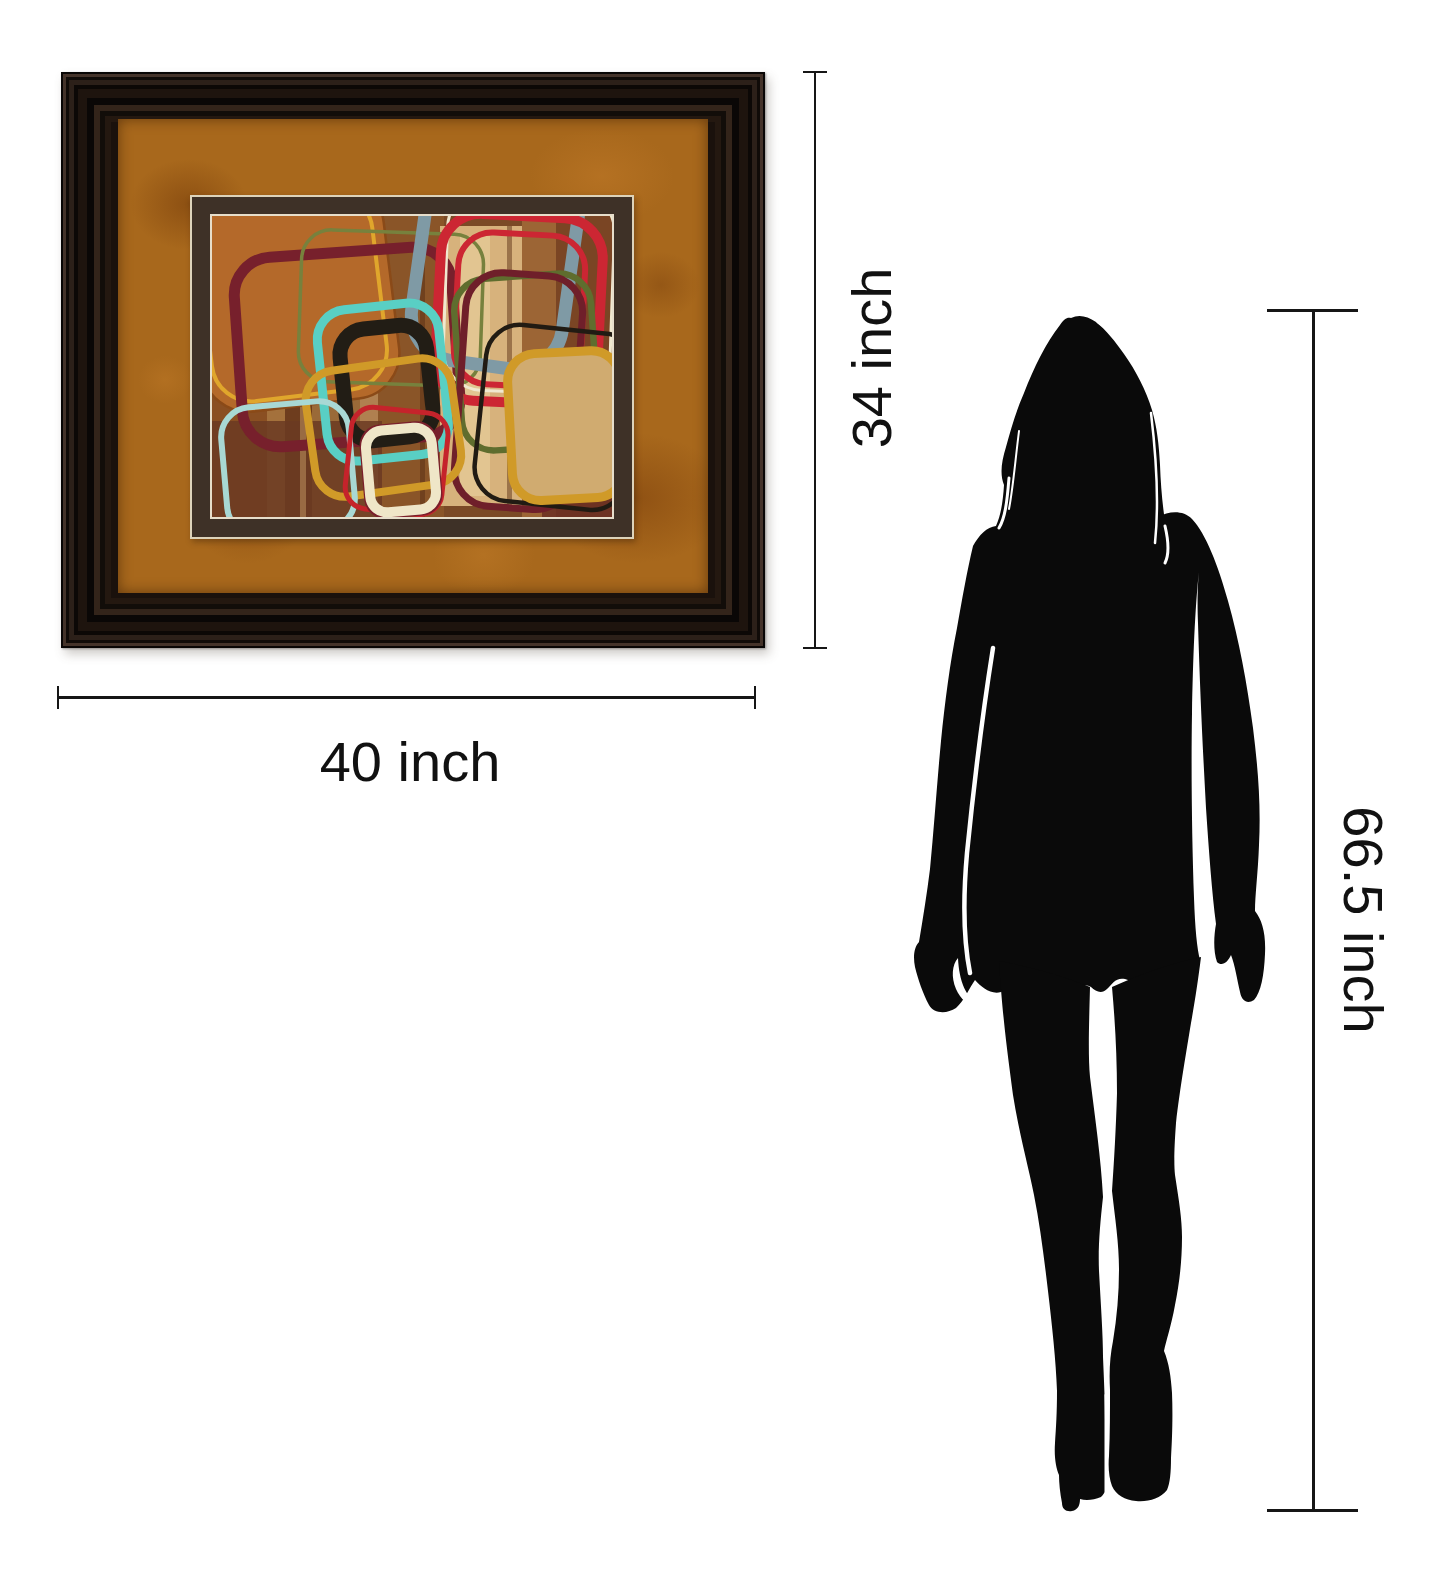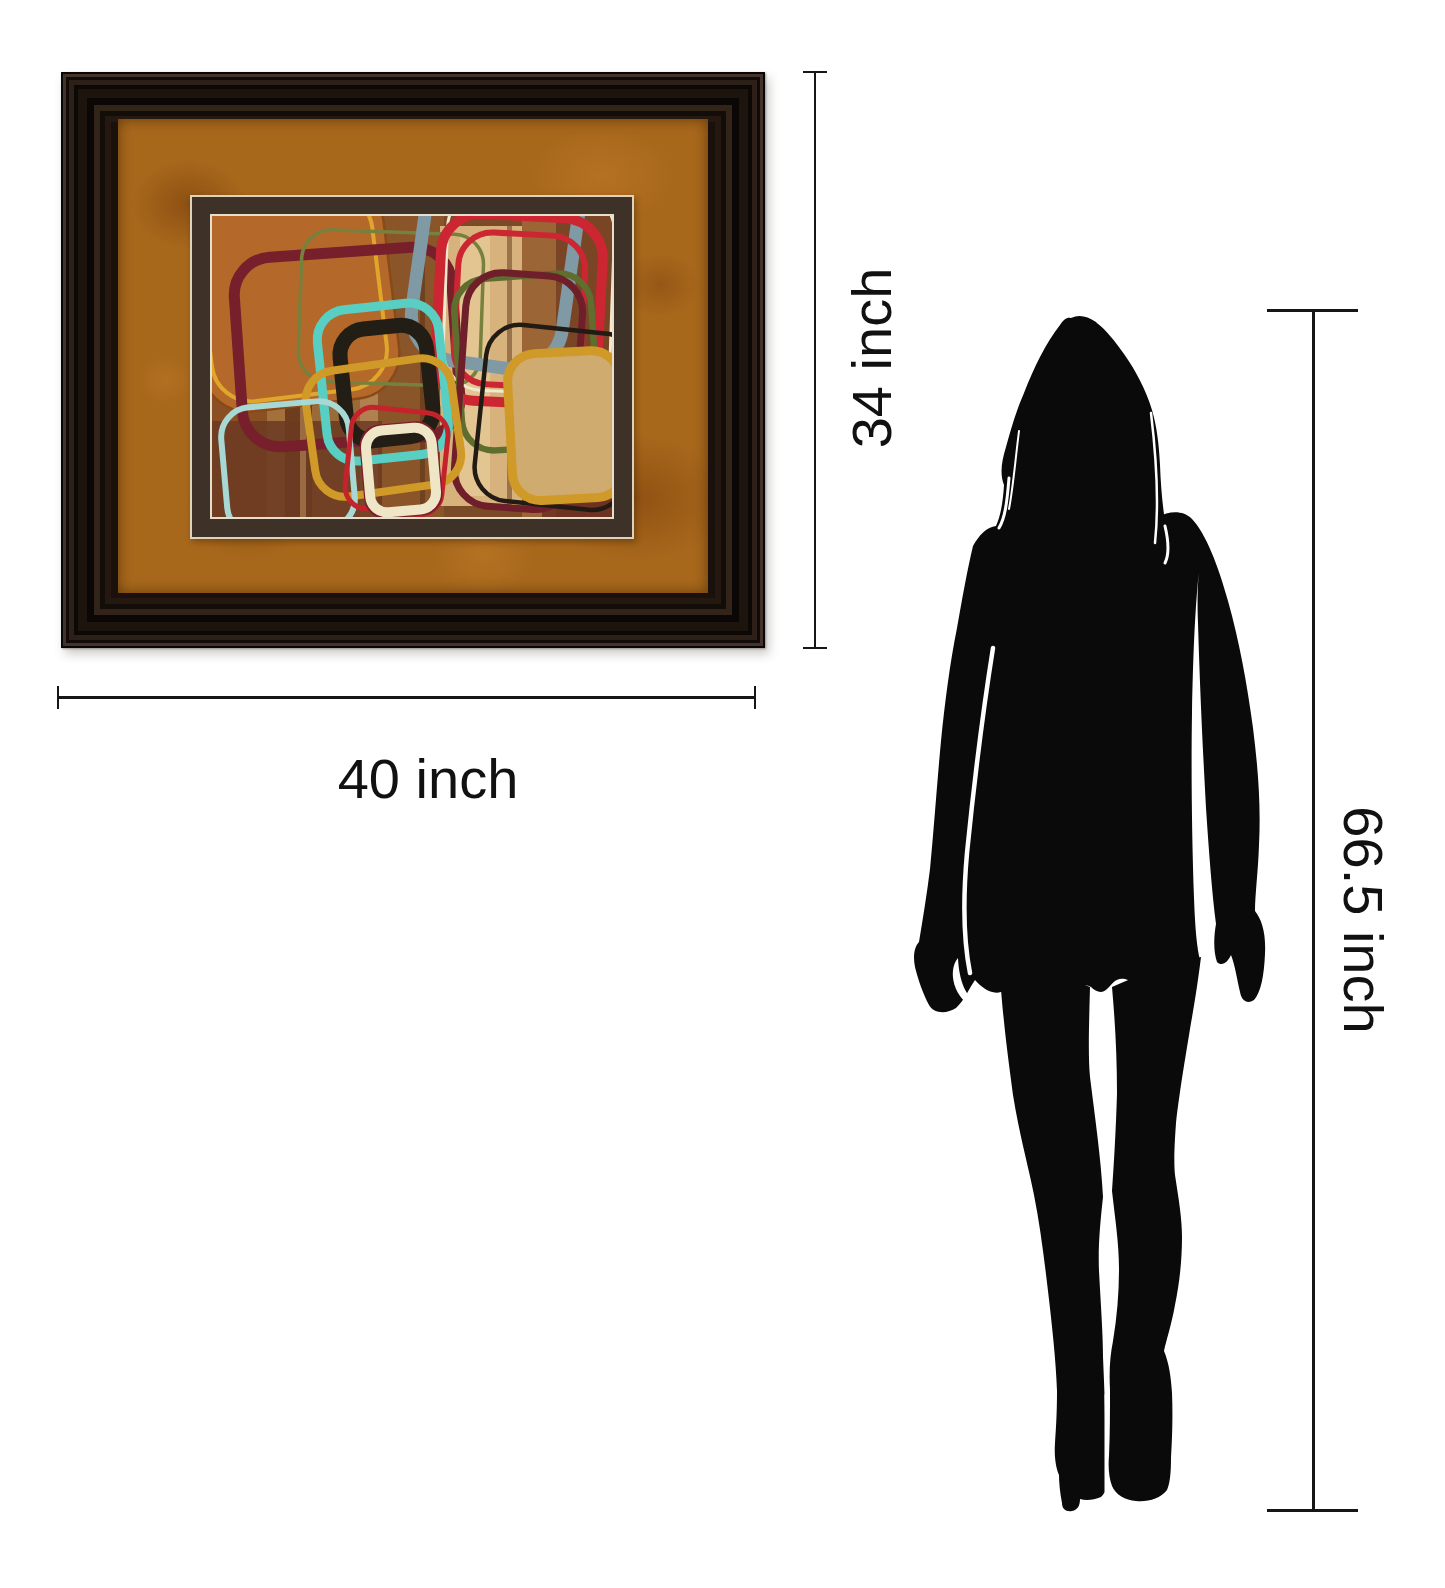--- a/index.html
+++ b/index.html
@@ -136,21 +136,21 @@
   </div>
 
   <div class="dim-line" style="left:814px;top:72px;width:2px;height:576px;"></div>
   <div class="cap" style="left:803px;top:71px;width:24px;height:2px;"></div>
   <div class="cap" style="left:803px;top:647px;width:24px;height:2px;"></div>
   <div class="dim-label rot-ccw" style="left:772px;top:326px;width:200px;height:64px;line-height:64px;">34 inch</div>
 
   <div class="dim-line" style="left:58px;top:696px;width:697px;height:3px;"></div>
   <div class="cap" style="left:57px;top:686px;width:2px;height:23px;"></div>
   <div class="cap" style="left:754px;top:686px;width:2px;height:23px;"></div>
-  <div class="dim-label" style="left:328px;top:730px;width:200px;height:64px;line-height:64px;margin-top:17px;">40 inch</div>
+  <div class="dim-label" style="left:310px;top:730px;width:200px;height:64px;line-height:64px;">40 inch</div>
 
   <svg class="silhouette" width="372" height="1204" viewBox="0 0 372 1204">
     <g fill="#0a0a0a" stroke="none">
 
       <path d="M168,5
         C176,1 184,3 193,9 C203,17 212,28 221,41
         C233,58 243,77 249,97 C254,114 256,132 257,152
         C258,180 261,208 266,230 C270,240 272,248 269,252
         C265,248 261,236 258,222 C257,216 256,210 255,204
         C266,198 280,197 289,206 C303,221 315,252 325,288

